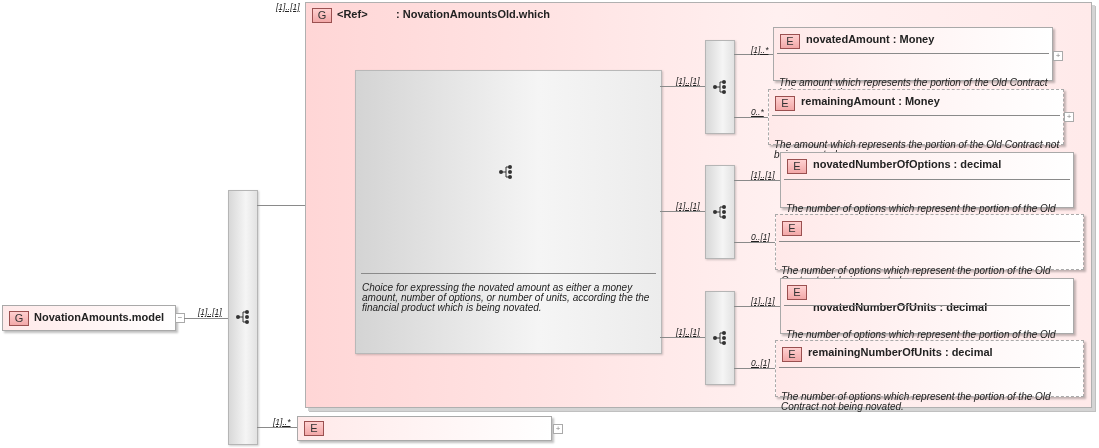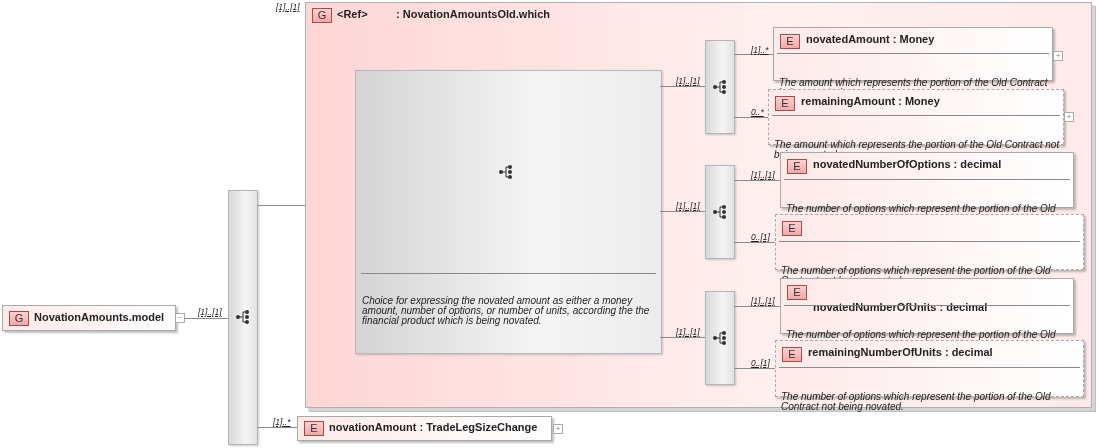--- a/index.html
+++ b/index.html
@@ -63,21 +63,21 @@
     <circle cx="3" cy="8" r="2" fill="#333"></circle>
       <line x1="3" y1="8" x2="8" y2="8" stroke="#333"></line>
     <line x1="8" y1="3" x2="8" y2="13" stroke="#333"></line>
       <line x1="8" y1="3" x2="12" y2="3" stroke="#333"></line>
     <line x1="8" y1="13" x2="12" y2="13" stroke="#333"></line>
     <circle cx="12" cy="3" r="2" fill="#333"></circle>
       <circle cx="12" cy="8" r="2" fill="#333"></circle>
       <circle cx="12" cy="13" r="2" fill="#333"></circle>
   </svg>
   <div class="card-sep" style="left:5px;top:202px;width:295px;"></div>
-  <div class="card-desc" style="left:6px;top:203px;width:295px;">Choice for expressing the novated amount as either a money amount, number of options, or number of units, according the the financial product which is being novated.</div>
+  <div class="card-desc" style="left:6px;top:190px;width:295px;">Choice for expressing the novated amount as either a money amount, number of options, or number of units, according the the financial product which is being novated.</div>
 </div>
 
 <div class="line" style="left:660px;top:86px;width:45px;height:1px;"></div>
 <span class="mult" style="left:676px;top:76px;">[1]..[1]</span>
 <div class="seq" style="left:705px;top:40px;width:28px;height:92px;">
   <svg class="seq-icon" style="left:6px;top:38px;" viewBox="0 0 18 16">
     <circle cx="3" cy="8" r="2" fill="#333"></circle>
       <line x1="3" y1="8" x2="8" y2="8" stroke="#333"></line>
     <line x1="8" y1="3" x2="8" y2="13" stroke="#333"></line>
       <line x1="8" y1="3" x2="12" y2="3" stroke="#333"></line>
@@ -169,15 +169,14 @@
 <div class="card dashed" style="left:775px;top:340px;width:307px;height:55px;">
   <span class="badge" style="left:6px;top:6px;">E</span>
   <span class="card-title" style="left:32px;top:5px;"><span>remainingNumberOfUnits</span><span> : </span><span>decimal</span></span>
   <div class="card-sep" style="left:3px;top:26px;width:301px;"></div>
   <div class="card-desc" style="left:5px;top:29px;width:301px;">The number of options which represent the portion of the Old Contract not being novated.</div>
 </div>
 
 <span class="mult" style="left:273px;top:417px;">[1]..*</span>
 <div class="card" style="left:297px;top:416px;width:253px;height:23px;">
   <span class="badge" style="left:6px;top:4px;">E</span>
-  <span class="card-title" style="left:31px;top:4px;"><span>novationAmount</span><span> : </span><span>TradeLegSizeChange</span></span>
 </div>
 <div class="expander" style="left:553px;top:424px;">+</div>
 
 </body></html>

